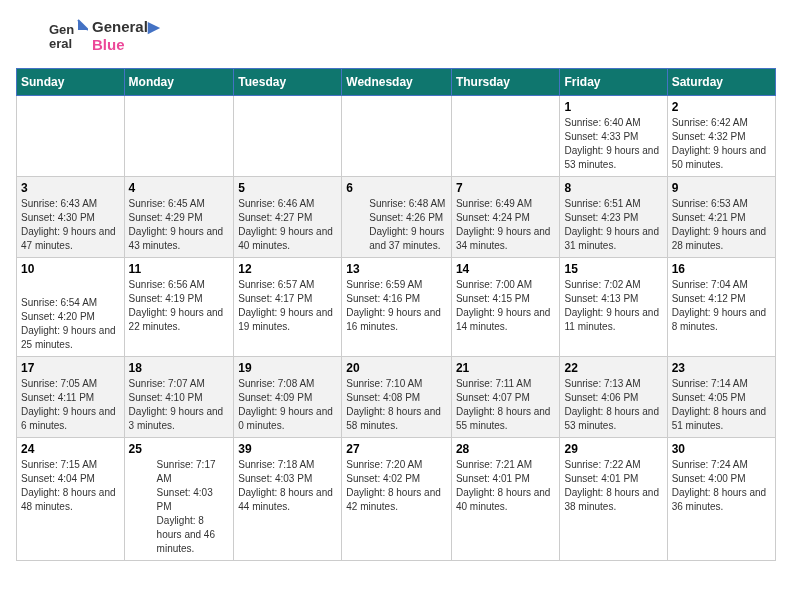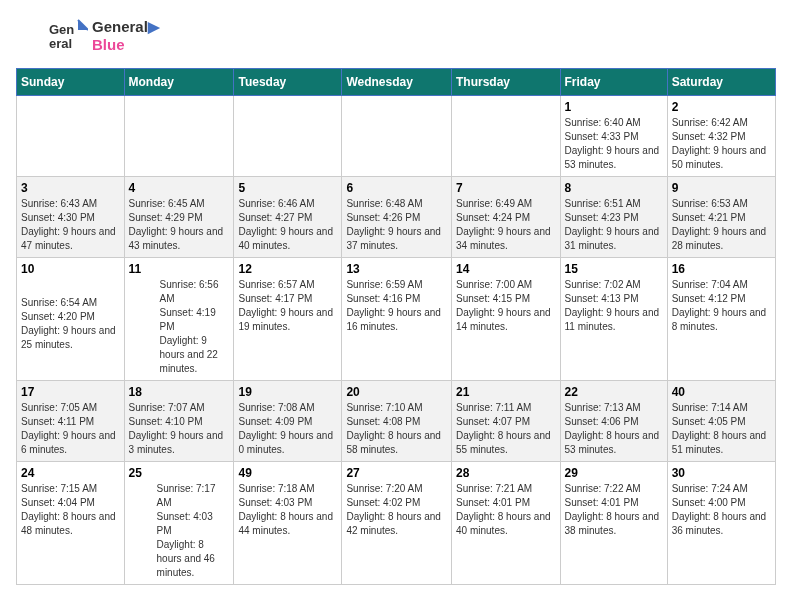--- a/index.html
+++ b/index.html
@@ -143,21 +143,21 @@
 Daylight: 9 hours and 43 minutes.</div>
         </td>
         <td>
           <div class="day-num">5</div>
           <div class="day-info" style="white-space: pre-line;">Sunrise: 6:46 AM
 Sunset: 4:27 PM
 Daylight: 9 hours and 40 minutes.</div>
         </td>
         <td>
           <div class="day-num">6</div>
-          <div class="day-info" style="white-space: pre-line;">Sunrise: 6:48 AM
+          <div class="day-info" style="white-space: pre-line; margin-left: 23px;">Sunrise: 6:48 AM
 Sunset: 4:26 PM
 Daylight: 9 hours and 37 minutes.</div>
         </td>
         <td>
           <div class="day-num">7</div>
           <div class="day-info" style="white-space: pre-line;">Sunrise: 6:49 AM
 Sunset: 4:24 PM
 Daylight: 9 hours and 34 minutes.</div>
         </td>
         <td>
@@ -175,21 +175,21 @@
       </tr>
       <tr>
         <td>
           <div class="day-num">10</div>
           <div class="day-info" style="white-space: pre-line; margin-top: 20px;">Sunrise: 6:54 AM
 Sunset: 4:20 PM
 Daylight: 9 hours and 25 minutes.</div>
         </td>
         <td>
           <div class="day-num">11</div>
-          <div class="day-info" style="white-space: pre-line; margin-left: 31px;">Sunrise: 6:56 AM
+          <div class="day-info" style="white-space: pre-line;">Sunrise: 6:56 AM
 Sunset: 4:19 PM
 Daylight: 9 hours and 22 minutes.</div>
         </td>
         <td>
           <div class="day-num">12</div>
           <div class="day-info" style="white-space: pre-line;">Sunrise: 6:57 AM
 Sunset: 4:17 PM
 Daylight: 9 hours and 19 minutes.</div>
         </td>
         <td>
@@ -248,41 +248,41 @@
 Sunset: 4:07 PM
 Daylight: 8 hours and 55 minutes.</div>
         </td>
         <td>
           <div class="day-num">22</div>
           <div class="day-info" style="white-space: pre-line;">Sunrise: 7:13 AM
 Sunset: 4:06 PM
 Daylight: 8 hours and 53 minutes.</div>
         </td>
         <td>
-          <div class="day-num">40</div>
+          <div class="day-num">23</div>
           <div class="day-info" style="white-space: pre-line;">Sunrise: 7:14 AM
 Sunset: 4:05 PM
 Daylight: 8 hours and 51 minutes.</div>
         </td>
       </tr>
       <tr>
         <td>
           <div class="day-num">24</div>
           <div class="day-info" style="white-space: pre-line;">Sunrise: 7:15 AM
 Sunset: 4:04 PM
 Daylight: 8 hours and 48 minutes.</div>
         </td>
         <td>
           <div class="day-num">25</div>
           <div class="day-info" style="white-space: pre-line; margin-left: 28px;">Sunrise: 7:17 AM
 Sunset: 4:03 PM
 Daylight: 8 hours and 46 minutes.</div>
         </td>
         <td>
-          <div class="day-num">49</div>
+          <div class="day-num">39</div>
           <div class="day-info" style="white-space: pre-line;">Sunrise: 7:18 AM
 Sunset: 4:03 PM
 Daylight: 8 hours and 44 minutes.</div>
         </td>
         <td>
           <div class="day-num">27</div>
           <div class="day-info" style="white-space: pre-line;">Sunrise: 7:20 AM
 Sunset: 4:02 PM
 Daylight: 8 hours and 42 minutes.</div>
         </td>

